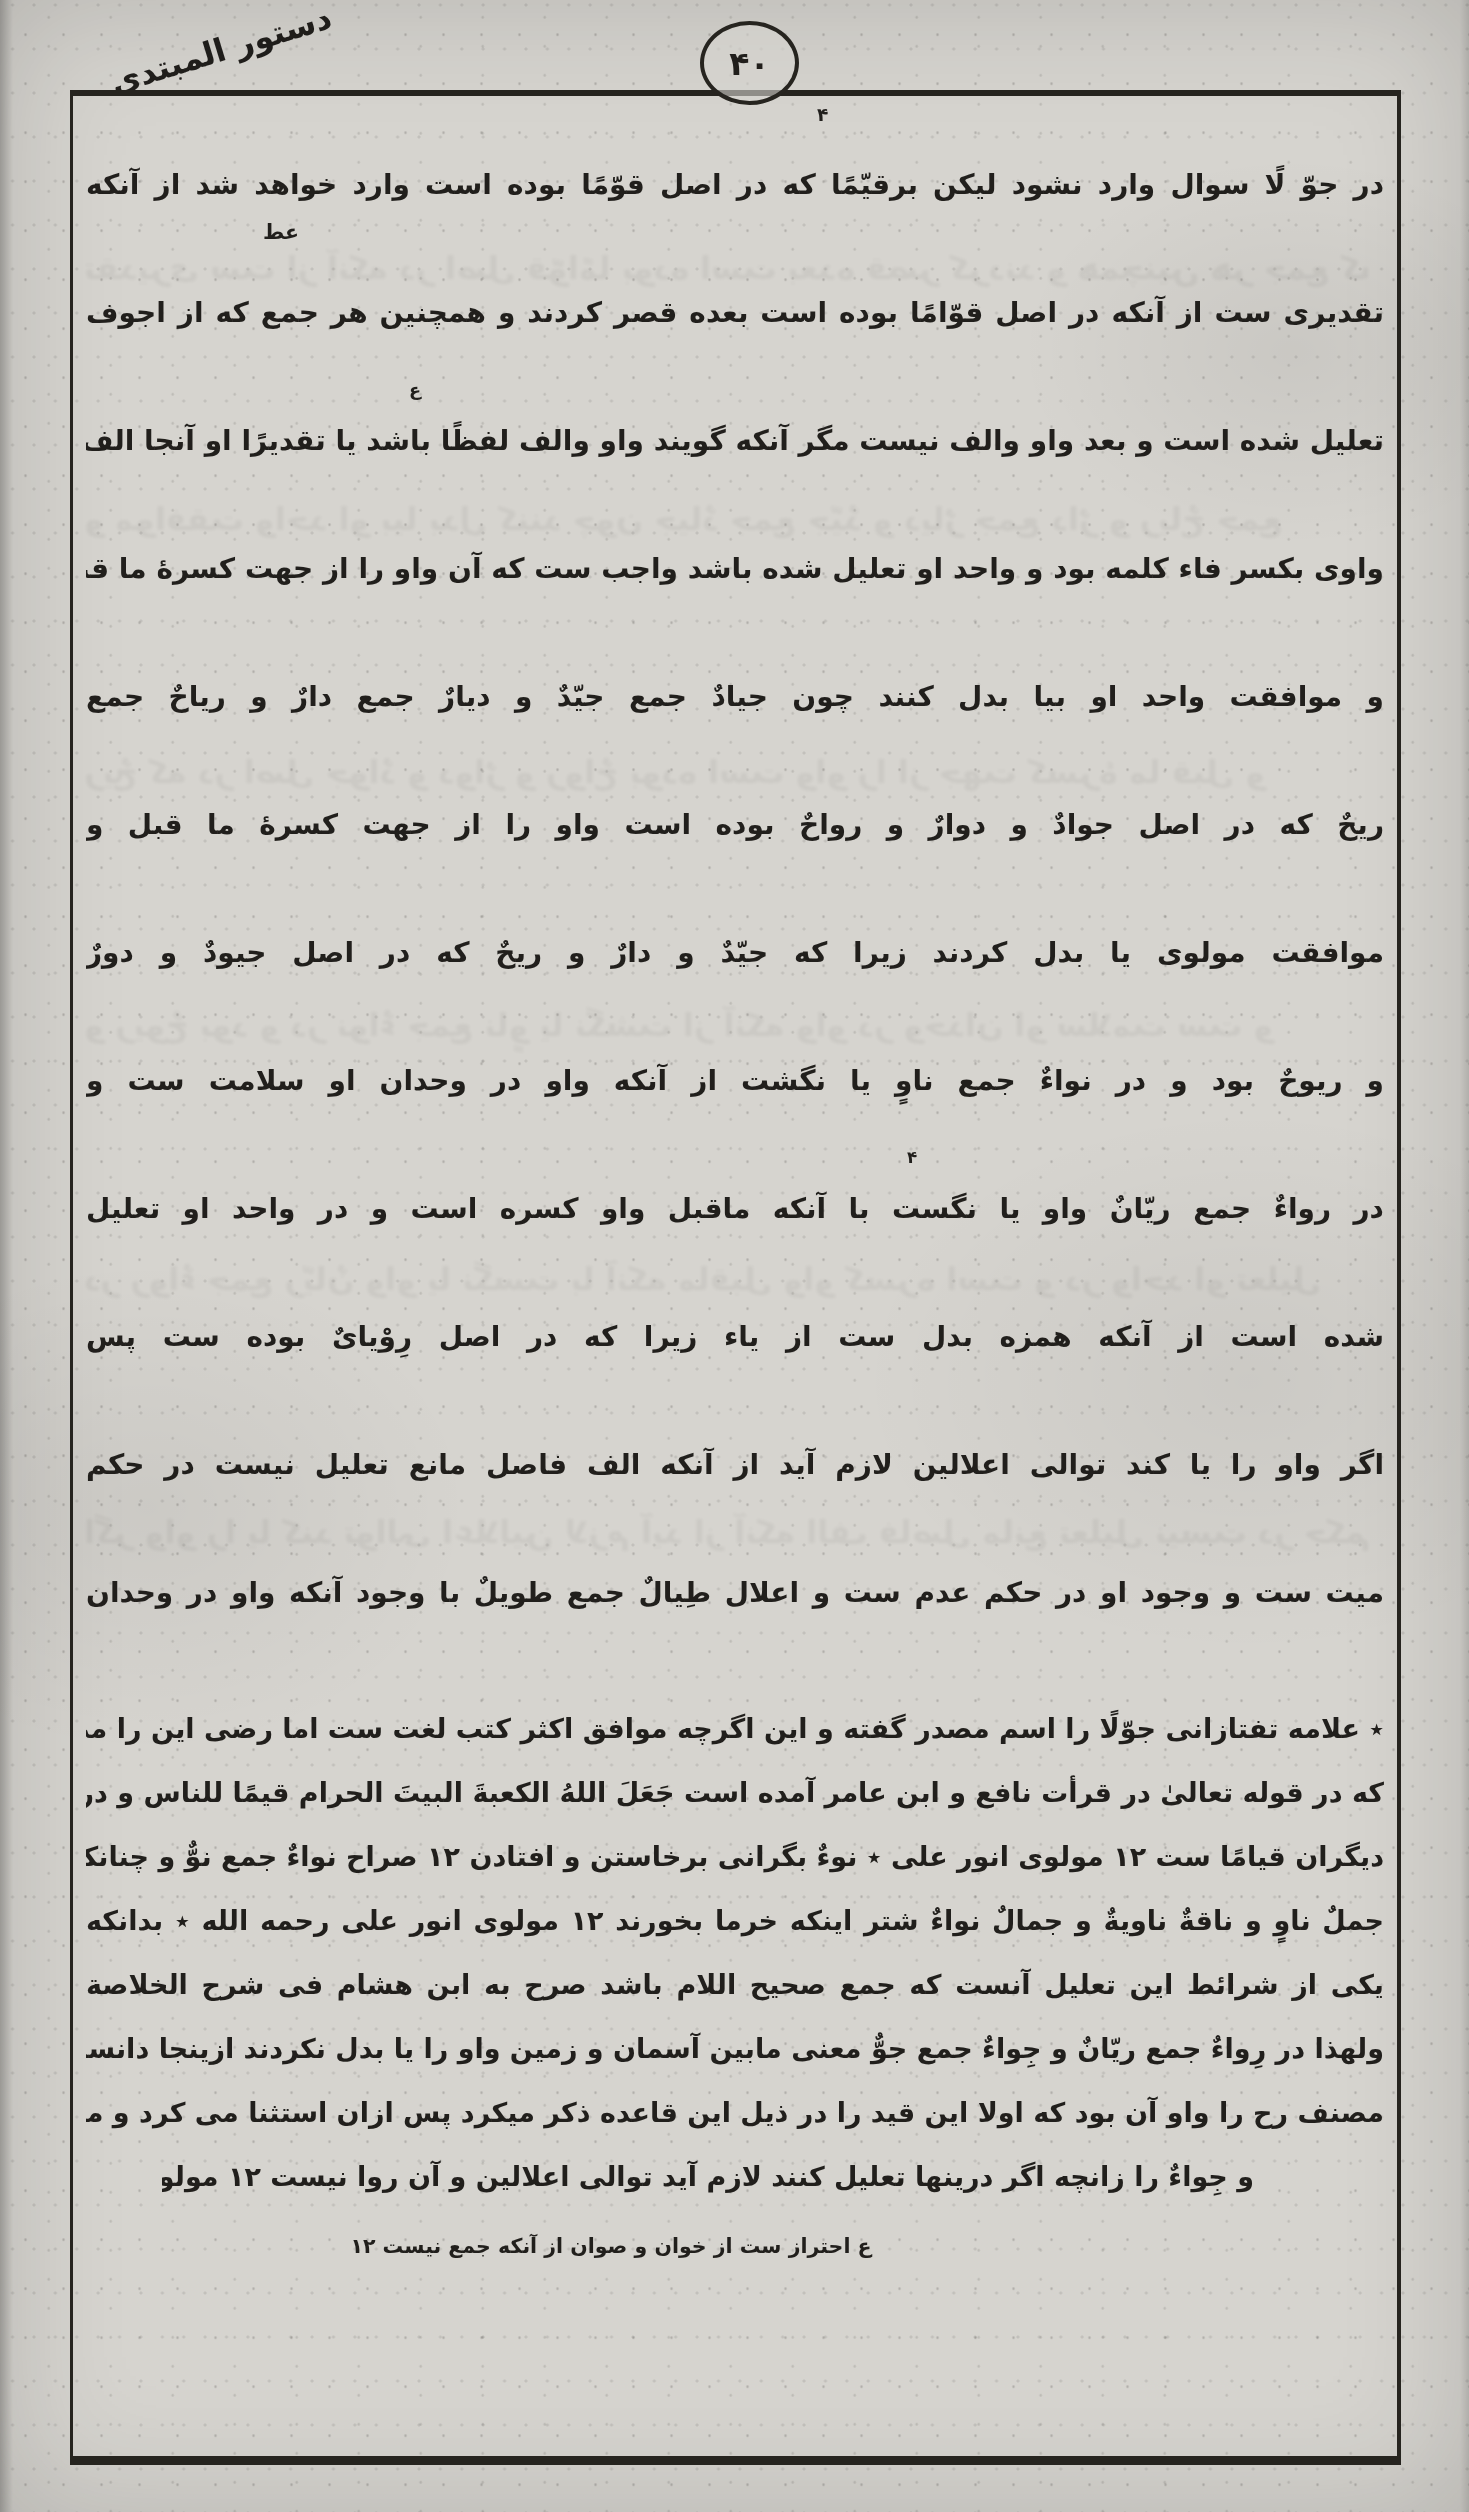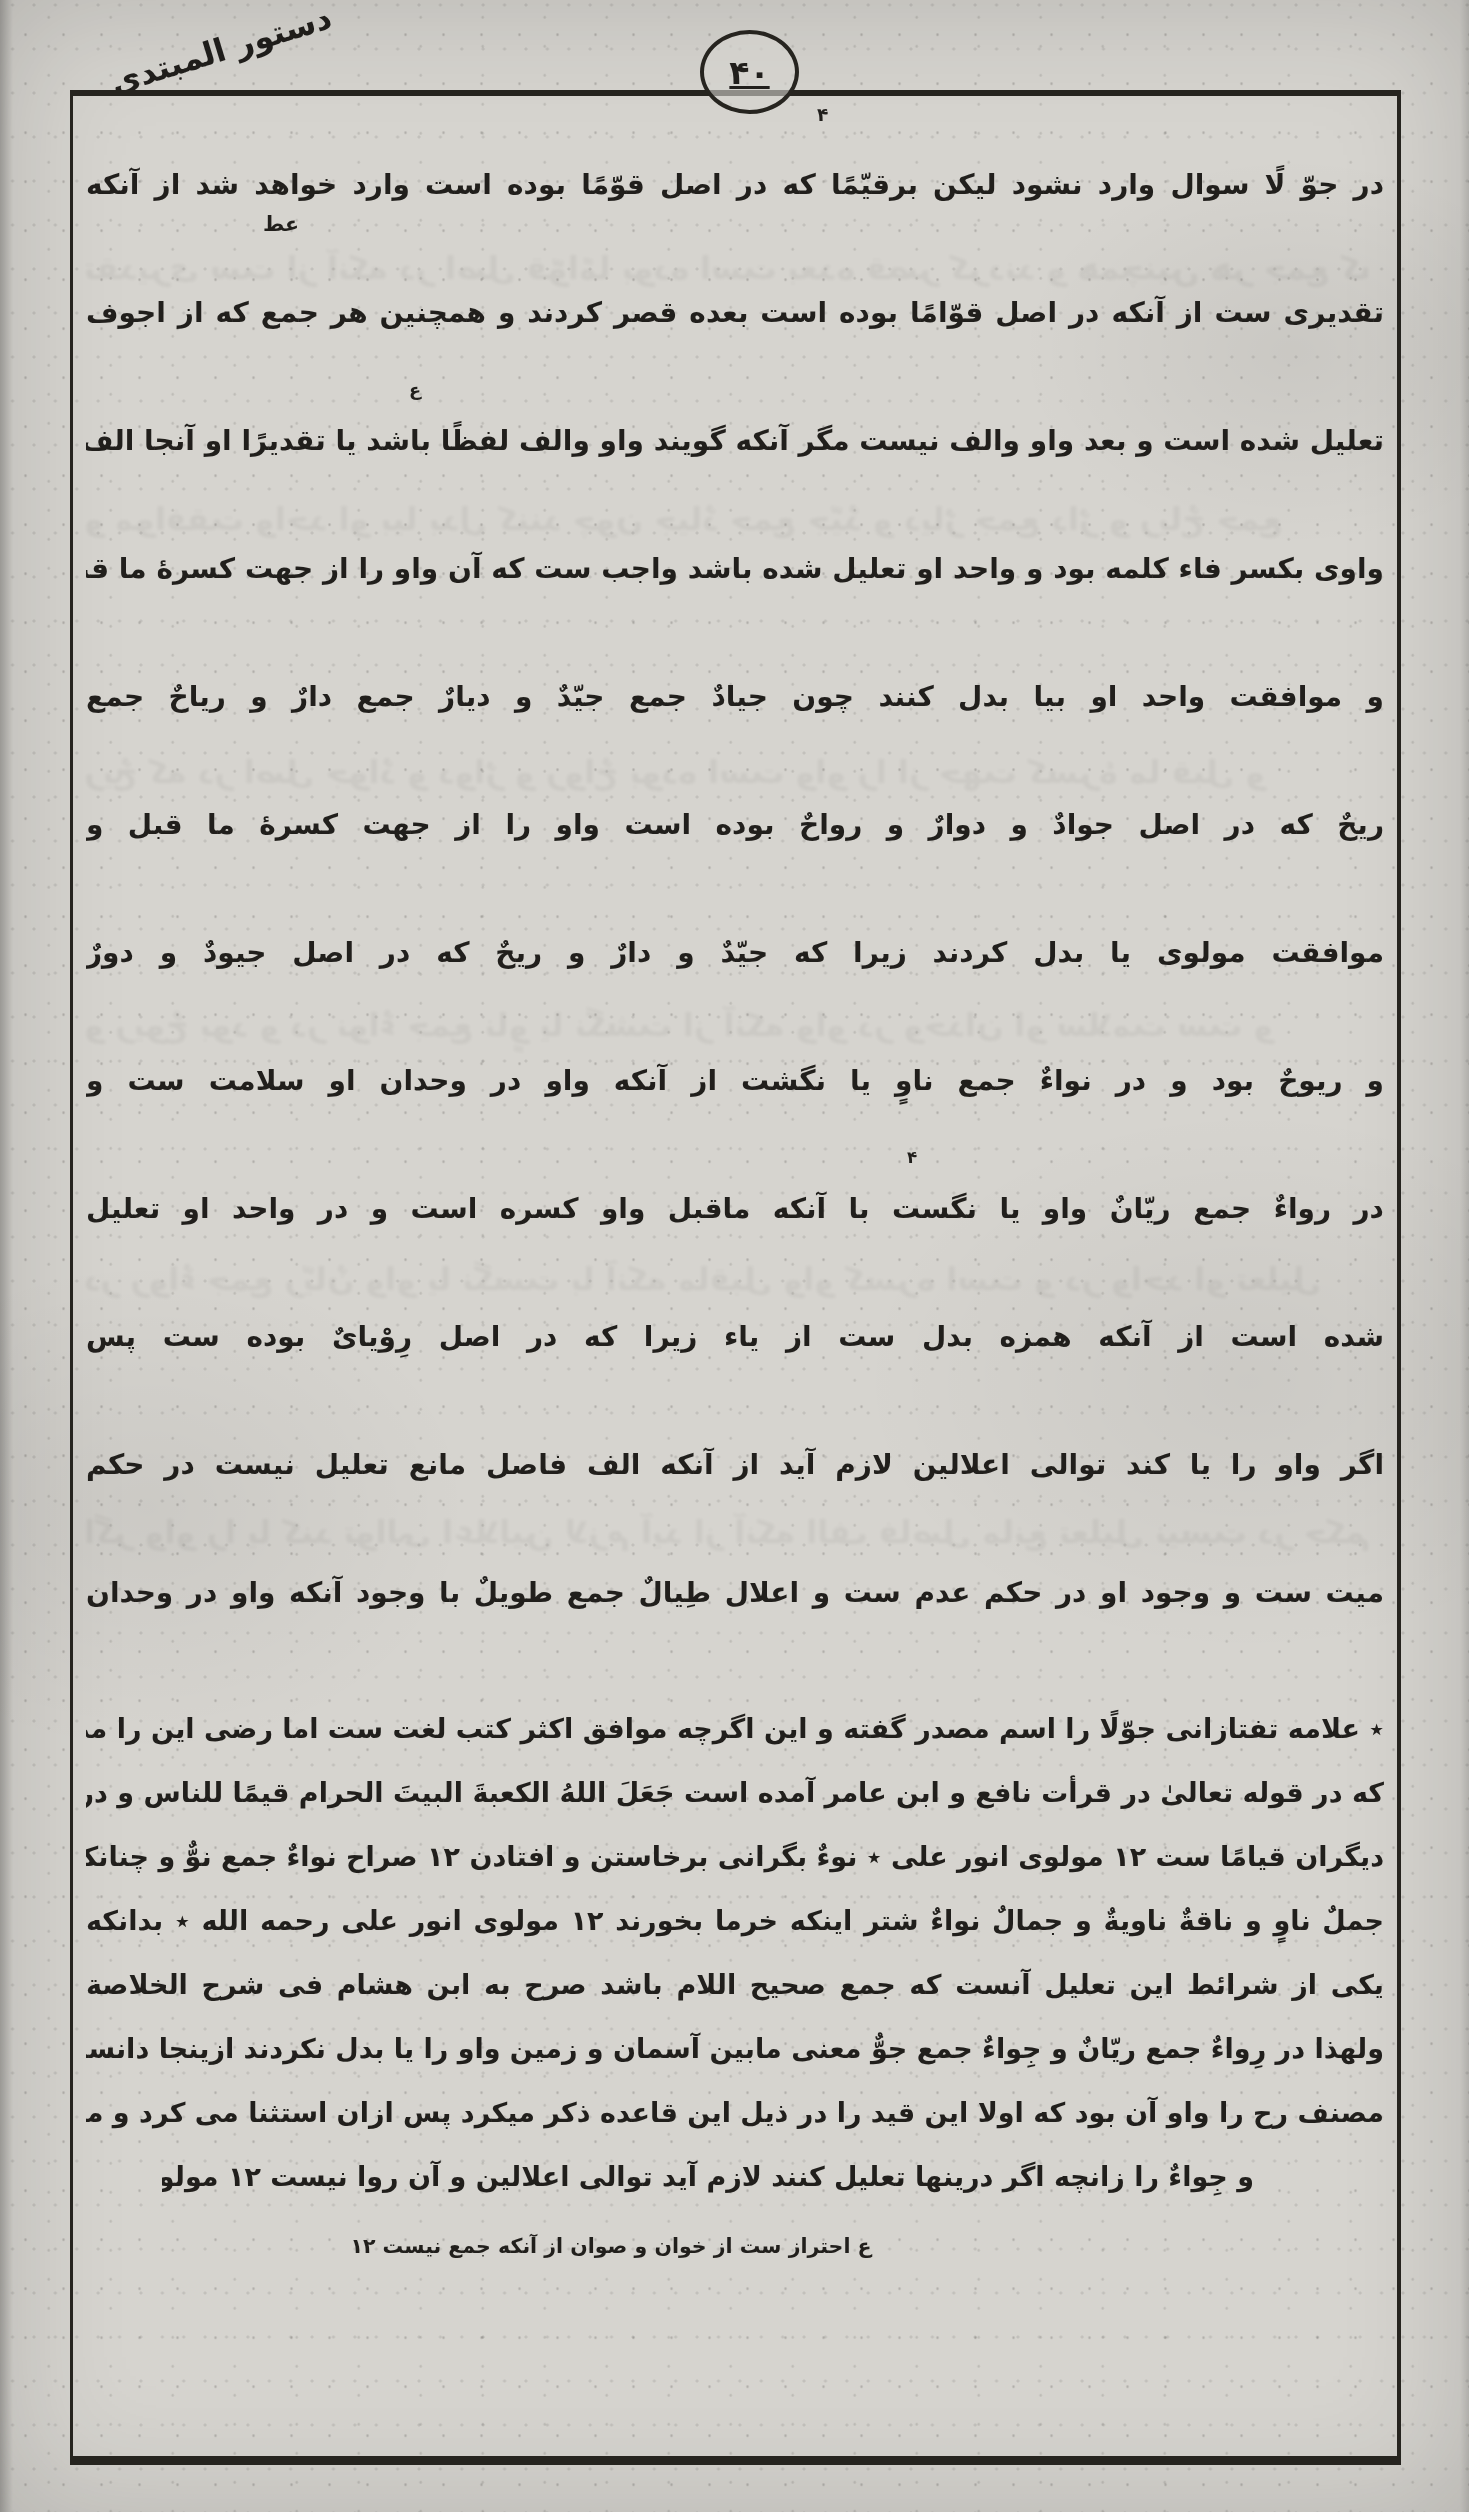--- a/index.html
+++ b/index.html
@@ -31,26 +31,25 @@
     box-shadow:inset 0 0 130px rgba(0,0,0,.16);
   }
   
   .book-title{
     position:absolute;left:100px;top:13px;width:242px;height:74px;
     transform:rotate(-17deg);transform-origin:center;
     font-size:32px;font-weight:bold;text-align:center;line-height:74px;
     white-space:nowrap;
   }
   .page-number{
-    position:absolute;left:700px;top:30px;width:91px;height:76px;
+    position:absolute;left:700px;top:21px;width:91px;height:76px;
     border:4.7px solid #26241f;border-radius:50%;
     display:flex;align-items:center;justify-content:center;
     font-size:33px;font-weight:bold;background:rgba(214,212,207,.6);
     z-index:3;
-    text-decoration:underline;
   }
   
   .frame{
     position:absolute;left:70px;top:90px;width:1331px;height:2375px;
     box-sizing:border-box;
     border-style:solid;border-color:#26241f;
     border-width:6.5px 4.7px 9.3px 3.7px;
     z-index:2;
   }
   .frame-inner{position:absolute;inset:0;padding:0 13px;box-sizing:border-box;border-radius:29px;}
@@ -75,21 +74,21 @@
   .fline.last{margin-right:130px;margin-left:76px;}
   
   .colophon{
     margin-top:11px;margin-right:248px;
     direction:rtl;height:52px;line-height:52px;
     font-size:20.5px;font-weight:bold;text-align:center;white-space:nowrap;
   }
   
   .gloss{position:absolute;font-weight:bold;z-index:4;}
   .gloss.g1{left:817px;top:104px;font-size:18.6px;}
-  .gloss.g2{left:263px;top:212px;font-size:20.5px;}
+  .gloss.g2{left:263px;top:220px;font-size:20.5px;}
   .gloss.g3{left:409px;top:380px;font-size:17.7px;}
   .gloss.g4{left:907px;top:1147px;font-size:16.7px;}
   
   .ghost{
     position:absolute;left:84px;width:1284px;height:56px;line-height:56px;
     direction:rtl;white-space:nowrap;overflow:hidden;
     font-size:32px;font-weight:bold;color:#211f1c;
     opacity:.055;filter:blur(1.4px);transform:scaleX(-1);
     z-index:1;pointer-events:none;
   }

